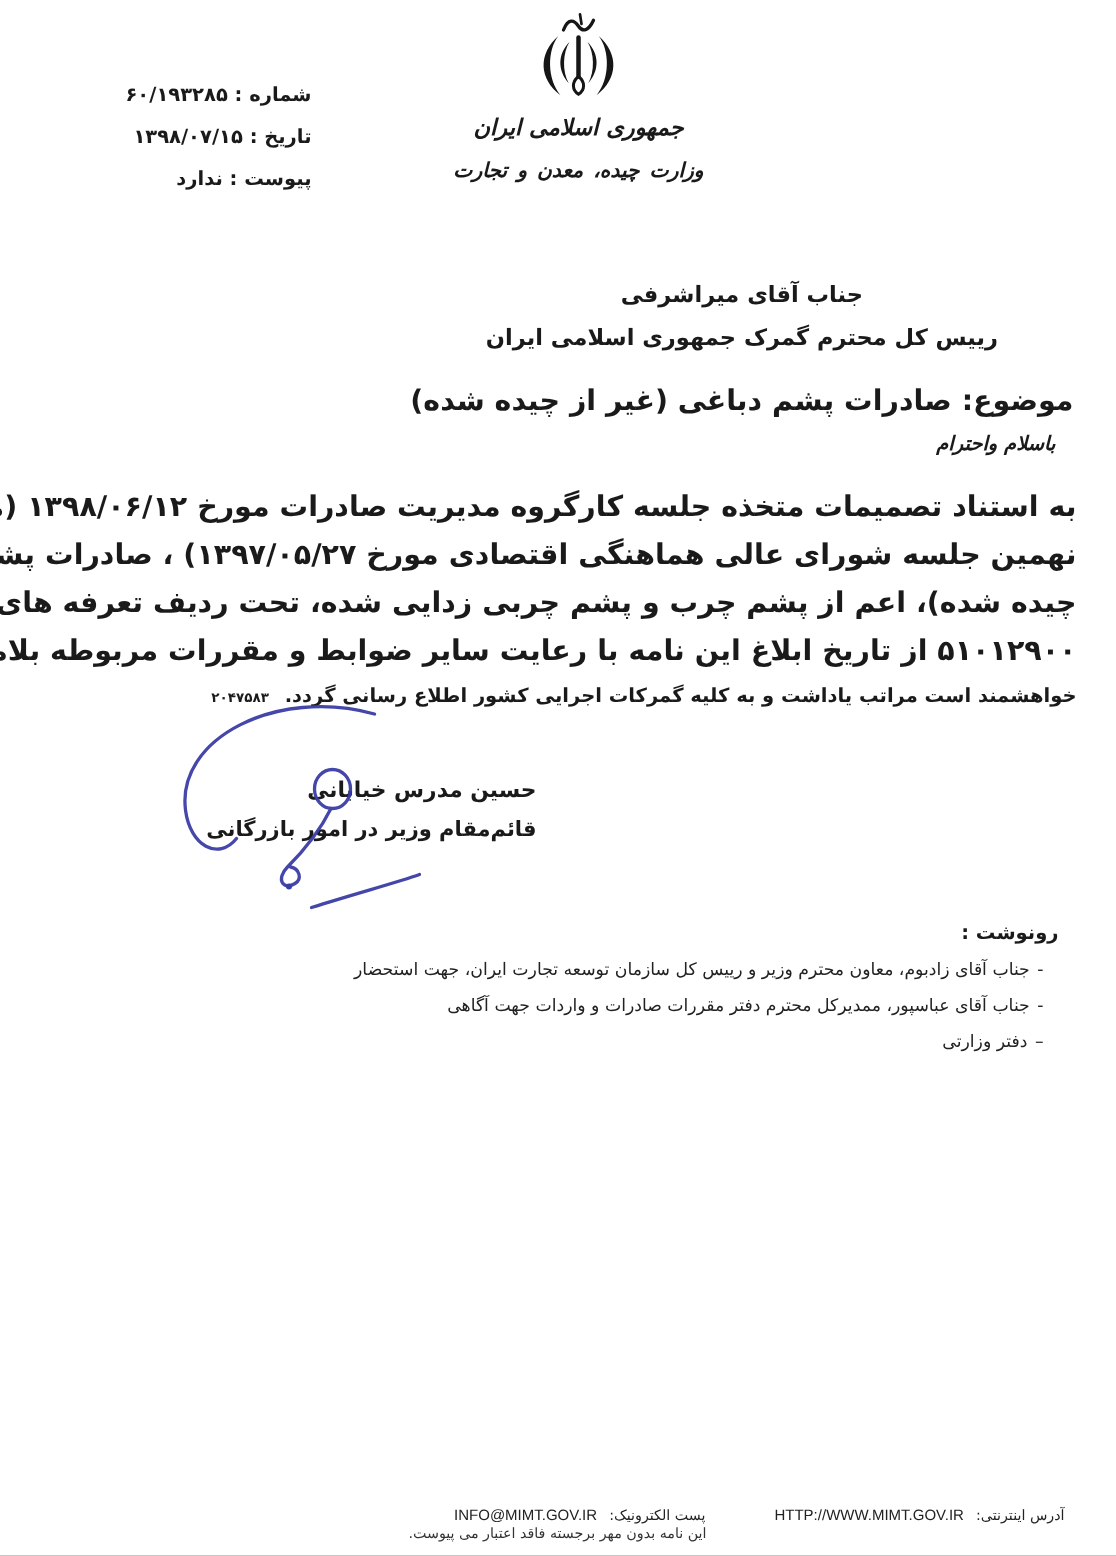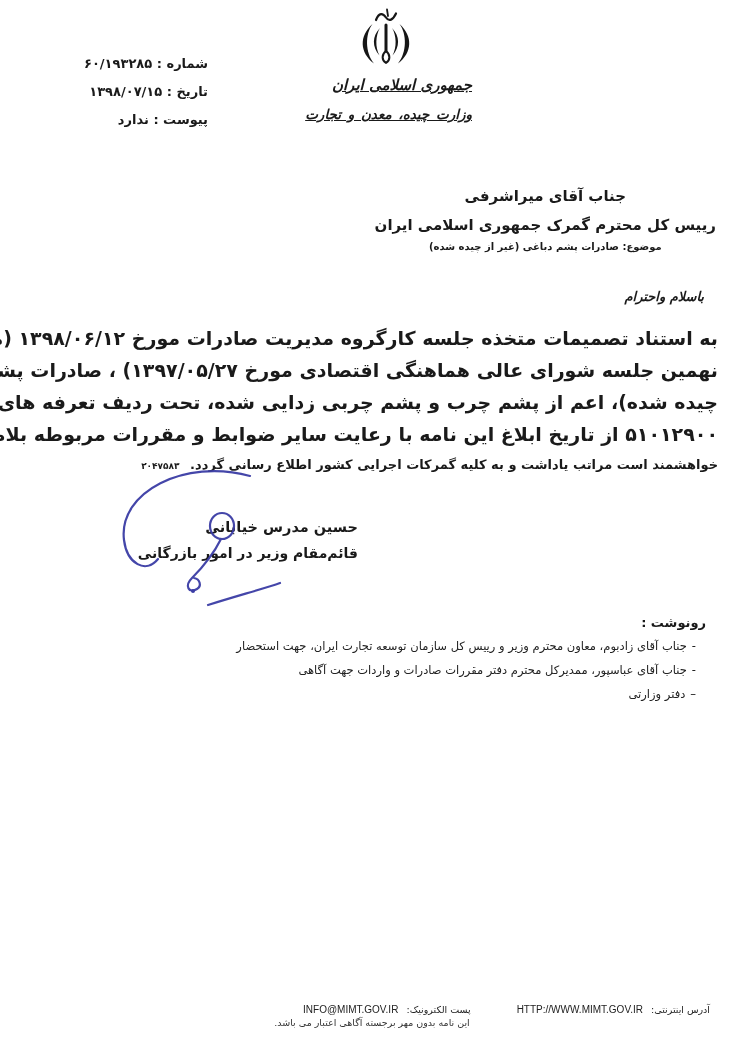--- a/index.html
+++ b/index.html
@@ -10,29 +10,29 @@
     background:#ffffff;
     font-family:"DejaVu Sans",sans-serif;
     direction:rtl;
     color:#1a1a1a;
     overflow:hidden;
   }
   
   .meta{position:absolute;left:48px;top:50px;width:160px;text-align:right;font-weight:bold;font-size:13px;}
   .meta-row{line-height:28px;white-space:nowrap;}
   
-  .letterhead{position:absolute;left:300px;top:6px;width:172px;text-align:right;text-decoration:underline;}
+  .letterhead{position:absolute;left:300px;top:6px;width:172px;text-align:center;}
   .emblem{display:block;margin:2px auto 0 auto;}
   .callig{font-style:italic;font-weight:bold;}
   .republic{font-size:15px;margin-top:10px;white-space:nowrap;}
   .ministry{font-size:13.5px;margin-top:12px;white-space:nowrap;word-spacing:2px;}
   
   .recipient{position:absolute;right:28px;top:182px;text-align:center;}
   .rcpt-name,.rcpt-title{font-size:15px;font-weight:bold;line-height:29px;white-space:nowrap;}
-  .subject{font-size:10px;font-weight:bold;margin-top:1px;white-space:nowrap;}
+  .subject{font-size:19px;font-weight:bold;margin-top:16px;white-space:nowrap;}
   
   .salutation{position:absolute;right:40px;top:289px;font-size:13px;font-style:italic;font-weight:bold;}
   
   .body{position:absolute;right:26px;left:64px;top:322px;}
   .bline{font-size:19px;font-weight:bold;line-height:32px;text-align:justify;text-align-last:justify;white-space:nowrap;}
   .closing{font-size:13px;font-weight:bold;line-height:30px;text-align:right;white-space:nowrap;}
   .ref-num{font-size:9px;font-weight:bold;margin-right:6px;}
   
   .sig-text{position:absolute;right:386px;top:514px;text-align:right;}
   .sig-name{font-size:14.5px;font-weight:bold;line-height:27px;white-space:nowrap;}
@@ -141,15 +141,15 @@
   <div class="footer-line1">
     <span class="f-seg">
       <span class="f-label">آدرس اینترنتی:</span>
       <span class="f-value">HTTP://WWW.MIMT.GOV.IR</span>
     </span>
     <span class="f-seg">
       <span class="f-label">پست الکترونیک:</span>
       <span class="f-value">INFO@MIMT.GOV.IR</span>
     </span>
   </div>
-  <div class="footer-line2">این نامه بدون مهر برجسته آگاهی اعتبار می باشد.</div>
+  <div class="footer-line2">این نامه بدون مهر برجسته فاقد اعتبار می پیوست.</div>
 
 </div>
 
 </body></html>

